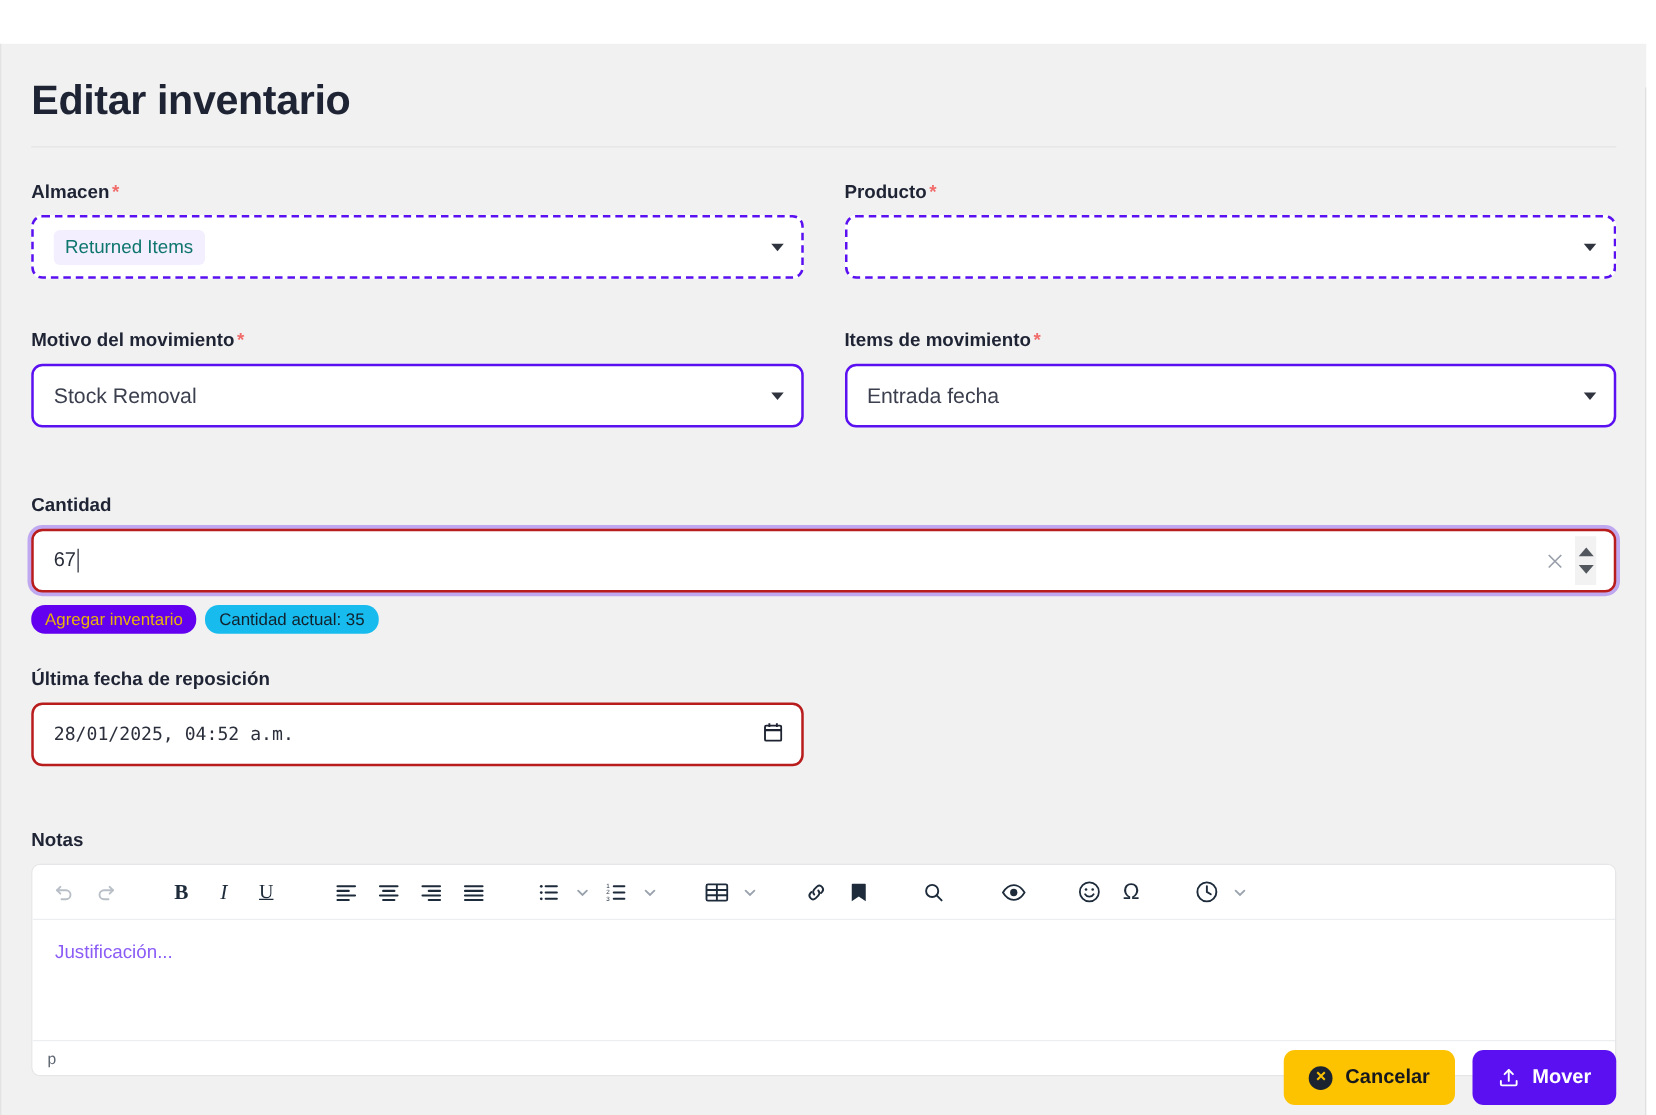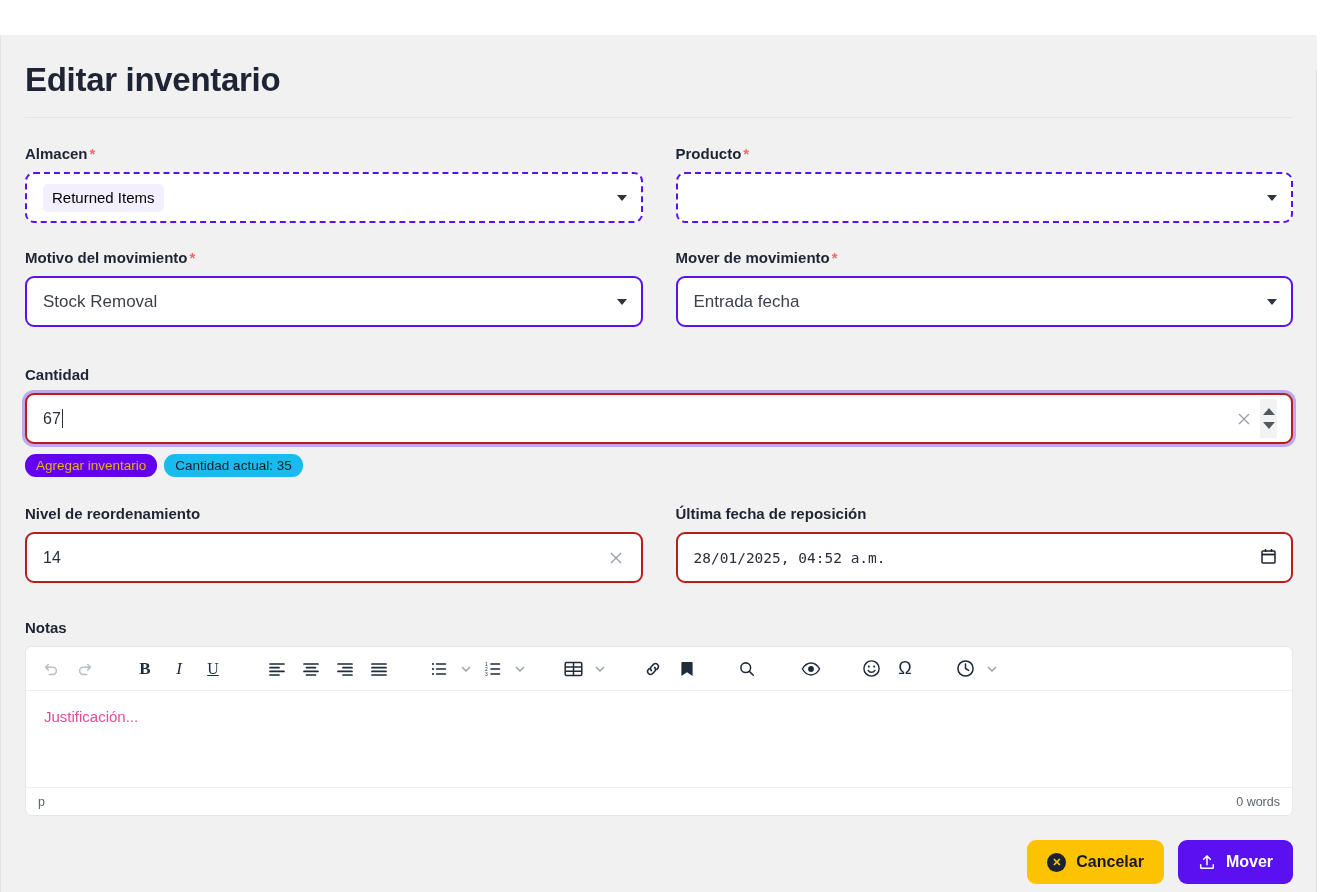--- a/index.html
+++ b/index.html
@@ -50,21 +50,21 @@
     margin: 0 0 0 0;
   }
 
   .grid {
     display: grid;
     grid-template-columns: 1fr 1fr;
     column-gap: 33px;
     row-gap: 0;
     padding-top: 27px;
   }
-  .field { margin-bottom: 1px; }
+  .field { margin-bottom: 16px; }
   .field-label {
     font-size: 15px;
     font-weight: bold;
     color: #1f2435;
     margin-bottom: 9px;
     display: block;
     line-height: 18px;
   }
   .req { color: #f26b6b; font-weight: bold; margin-left: 2px; }
 
@@ -80,21 +80,21 @@
   }
   .sel.solid { border: 2px solid #5a10f0; }
   .sel.dashed { border: 2px dashed #5a10f0; }
   .sel-value {
     font-size: 17px;
     color: #3b3f4e;
     line-height: 20px;
   }
   .chip {
     background: #f3efff;
-    color: #000000;
+    color: #0f766e;
     font-size: 15px;
     padding: 5px 9px;
     border-radius: 5px;
     line-height: 18px;
   }
   .caret {
     position: absolute;
     right: 14px;
     top: 50%;
     transform: translateY(-50%);
@@ -233,21 +233,21 @@
   .und-g  { text-decoration: underline; font-size: 16px; font-family: "Liberation Serif", serif; }
   .omega-g { font-size: 18px; }
 
   .edit-area {
     height: 96px;
     padding: 16px 18px;
     background: #ffffff;
   }
   .placeholder {
     font-size: 15px;
-    color: #ec4899;
+    color: #8b5cf6;
     line-height: 20px;
   }
   .statusbar {
     display: flex;
     align-items: center;
     justify-content: space-between;
     height: 28px;
     padding: 0 12px;
     border-top: 1px solid #eceef0;
     font-size: 12.5px;
@@ -338,21 +338,21 @@
             <span>Motivo del movimiento</span><span class="req">*</span>
           </span>
           <div class="sel solid">
             <span class="sel-value">Stock Removal</span>
             <span class="caret"></span>
           </div>
         </div>
 
         <div class="field">
           <span class="field-label">
-            <span>Mover de movimiento</span><span class="req">*</span>
+            <span>Items de movimiento</span><span class="req">*</span>
           </span>
           <div class="sel solid">
             <span class="sel-value">Entrada fecha</span>
             <span class="caret"></span>
           </div>
         </div>
       </div>
 
       <div style="padding-top:38px;">
         <span class="field-label">Cantidad</span>
@@ -369,31 +369,20 @@
             <span class="spin-dn"></span>
           </span>
         </div>
         <div class="badges">
           <span class="badge badge-purple">Agregar inventario</span>
           <span class="badge badge-cyan">Cantidad actual: 35</span>
         </div>
       </div>
 
       <div class="grid" style="padding-top:28px;">
-        <div class="field">
-          <span class="field-label">Nivel de reordenamiento</span>
-          <div class="inp-wrap">
-            <span class="inp-val">14</span>
-            <span class="clear-x far">
-              <svg width="14" height="14" viewBox="0 0 14 14" fill="none" stroke="currentColor" stroke-width="1.4">
-                <path d="M2 2 L12 12 M12 2 L2 12"></path>
-              </svg>
-            </span>
-          </div>
-        </div>
 
         <div class="field">
           <span class="field-label">Última fecha de reposición</span>
           <div class="inp-wrap">
             <span class="inp-val" style="font-family:'DejaVu Sans Mono',monospace;font-size:14.5px;">28/01/2025, 04:52 a.m.</span>
             <span class="cal-icon">
               <svg width="15" height="16" viewBox="0 0 15 16" fill="none" stroke="currentColor" stroke-width="1.5">
                 <rect x="1" y="3" width="13" height="12" rx="1"></rect>
                 <path d="M4.5 1 v3 M10.5 1 v3"></path>
                 <path d="M1 6.5 h13" stroke-width="1.8"></path>

